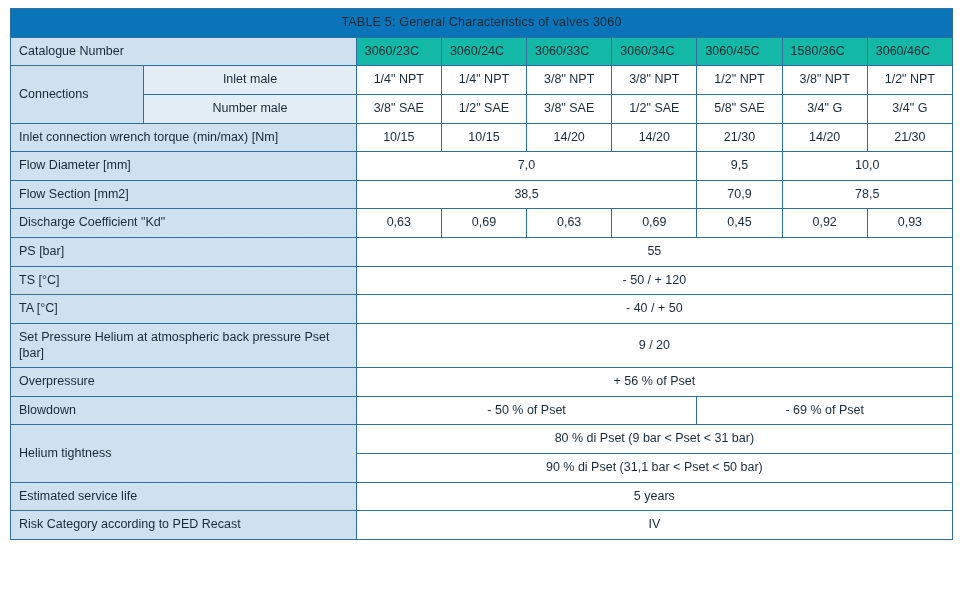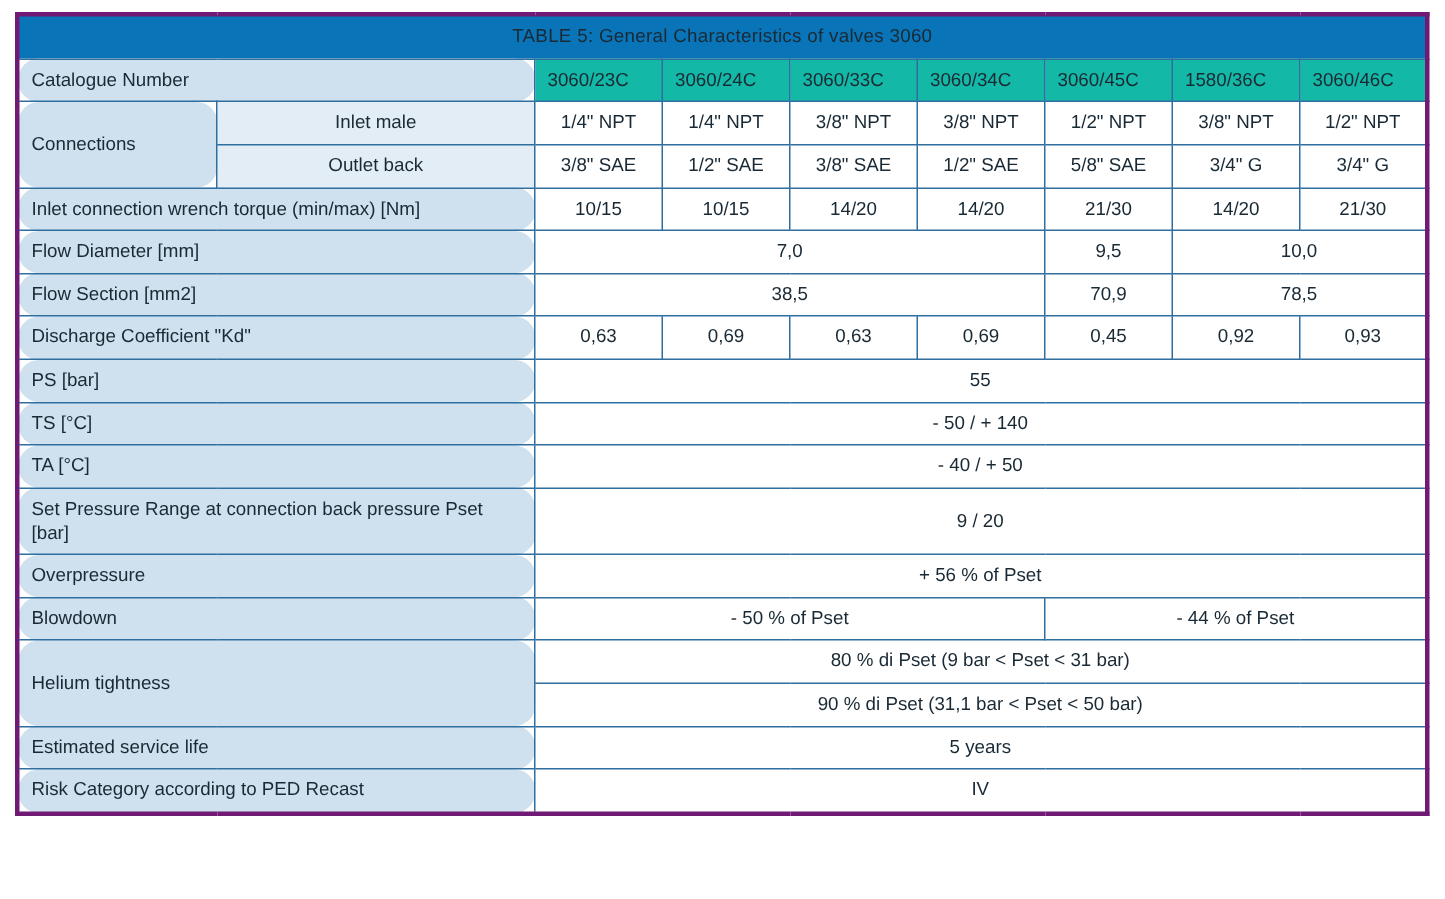--- a/index.html
+++ b/index.html
@@ -13,21 +13,21 @@
     width: 963px;
     height: 599px;
     background: #ffffff;
     box-sizing: border-box;
     padding: 8px 10px 10px 10px;
   }
   table.tbl {
     width: 943px;
     border-collapse: collapse;
     table-layout: fixed;
-    border: 3px solid #701a75;
+    border: 1px solid #701a75;
   }
   table.tbl td, table.tbl th {
     border: 1px solid #2f6f9f;
     font-size: 12.5px;
     color: #1a2a35;
     padding: 6px 8px;
     vertical-align: middle;
     line-height: 1.25;
   }
   .title-cell {
@@ -38,21 +38,20 @@
     font-weight: normal;
     padding: 7px 4px 8px 4px;
     letter-spacing: .2px;
     border: 1px solid #0a74b8;
   }
   .lbl {
     background: #cfe0ef;
     text-align: left;
     font-size: 12.5px;
     color: #16222c;
-    border-radius: 14px;
   }
   .sublbl {
     background: #e3edf6;
     text-align: center;
     font-size: 12.5px;
     color: #16222c;
   }
   .val {
     background: #ffffff;
     text-align: center;
@@ -106,21 +105,21 @@
         <td class="val">1/4" NPT</td>
         <td class="val">1/4" NPT</td>
         <td class="val">3/8" NPT</td>
         <td class="val">3/8" NPT</td>
         <td class="val">1/2" NPT</td>
         <td class="val">3/8" NPT</td>
         <td class="val">1/2" NPT</td>
       </tr>
 
       <tr class="row-h">
-        <td class="sublbl">Outlet back</td>
+        <td class="sublbl">Number male</td>
         <td class="val">3/8" SAE</td>
         <td class="val">1/2" SAE</td>
         <td class="val">3/8" SAE</td>
         <td class="val">1/2" SAE</td>
         <td class="val">5/8" SAE</td>
         <td class="val">3/4" G</td>
         <td class="val">3/4" G</td>
       </tr>
 
       <tr class="row-h">
@@ -159,42 +158,42 @@
         <td class="val">0,93</td>
       </tr>
 
       <tr class="row-h">
         <td class="lbl" colspan="2">PS [bar]</td>
         <td class="val" colspan="7">55</td>
       </tr>
 
       <tr class="row-h">
         <td class="lbl" colspan="2">TS [°C]</td>
-        <td class="val" colspan="7">-  50  /  +  140</td>
+        <td class="val" colspan="7">-  50  /  +  120</td>
       </tr>
 
       <tr class="row-h">
         <td class="lbl" colspan="2">TA [°C]</td>
         <td class="val" colspan="7">-  40  /  +  50</td>
       </tr>
 
       <tr class="tall">
-        <td class="lbl" colspan="2">Set Pressure Range at connection back pressure Pset [bar]</td>
+        <td class="lbl" colspan="2">Set Pressure Helium at atmospheric back pressure Pset [bar]</td>
         <td class="val" colspan="7">9  /  20</td>
       </tr>
 
       <tr class="row-h">
         <td class="lbl" colspan="2">Overpressure</td>
         <td class="val" colspan="7">+ 56 % of Pset</td>
       </tr>
 
       <tr class="row-h">
         <td class="lbl" colspan="2">Blowdown</td>
         <td class="val" colspan="4">- 50 % of Pset</td>
-        <td class="val" colspan="3">- 44 % of Pset</td>
+        <td class="val" colspan="3">- 69 % of Pset</td>
       </tr>
 
       <tr class="row-h">
         <td class="lbl" colspan="2" rowspan="2">Helium tightness</td>
         <td class="val" colspan="7">80 % di Pset   (9 bar &lt; Pset &lt; 31 bar)</td>
       </tr>
       <tr class="row-h">
         <td class="val" colspan="7">90 % di Pset   (31,1 bar &lt; Pset &lt; 50 bar)</td>
       </tr>
 

